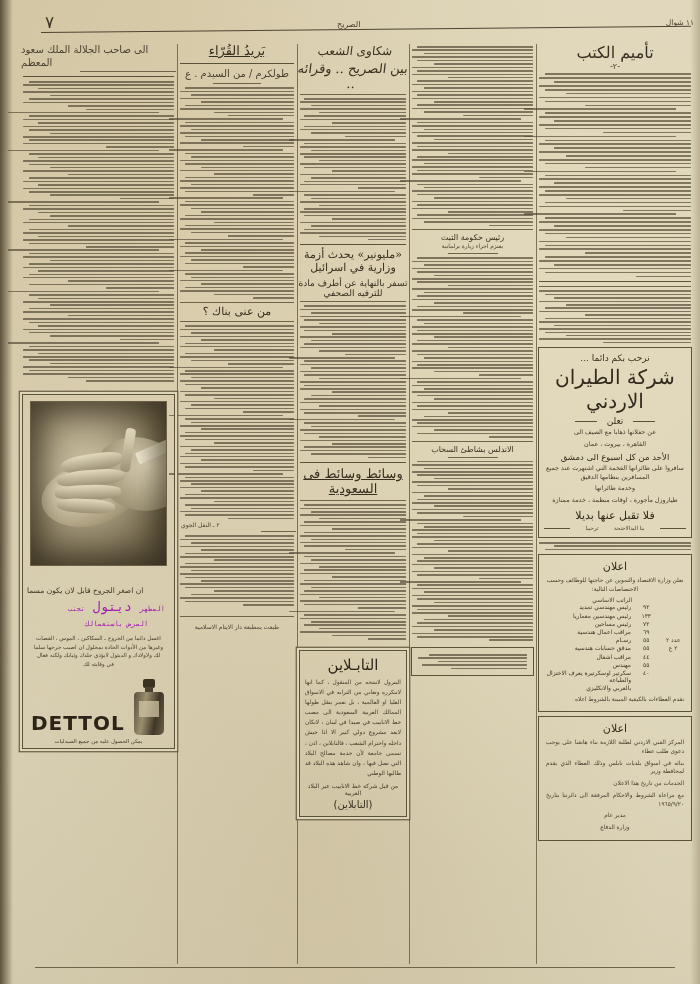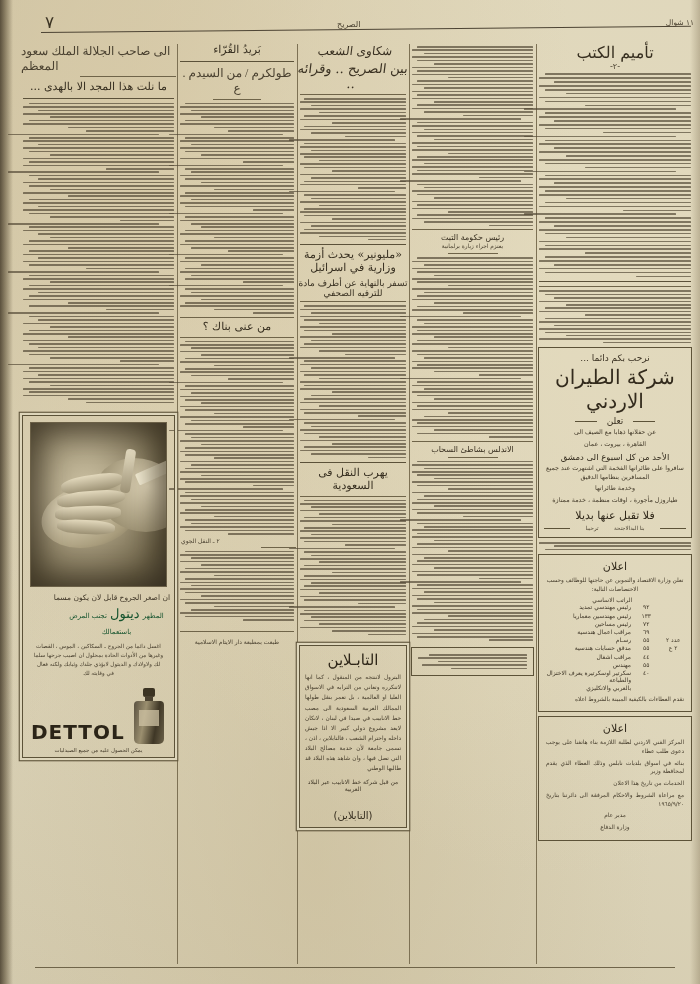--- a/index.html
+++ b/index.html
@@ -67,24 +67,24 @@
   .vrule{position:absolute;top:0;width:0;height:920px;border-left:.8px solid #7d7154;}
   .v1{right:156px;}.v2{right:283px;}.v3{right:395px;}.v4{right:515px;}
 
   
   .hl{
     font-family:"DejaVu Serif","Liberation Serif",serif;
     color:#372f20;text-align:center;line-height:1.15;
     letter-spacing:.2px;
   }
   .hl-xl{font-size:16px;}
-  .hl-lg{font-size:11px;}
+  .hl-lg{font-size:13px;text-decoration:underline;}
   .hl-md{font-size:11px;}
   .hl-sm{font-size:9px;}
-  .kicker{font-size:12px;color:#4b4231;text-align:center;line-height:1.25;font-family:Liberation Serif, serif;}
+  .kicker{font-size:10px;color:#4b4231;text-align:center;line-height:1.25;}
   .dash{text-align:center;font-size:8px;color:#4b4231;}
 
   .hrule{border:0;border-top:.8px solid #6f6449;margin:3px 2px;}
   .hrule2{border:0;border-top:1.4px solid #5b5139;margin:4px 2px;}
   .hshort{border:0;border-top:1px solid #6f6449;margin:3px auto;width:40%;}
 
   
   .body{
     margin:2px 2px 0 2px;
     direction:rtl;
@@ -156,37 +156,37 @@
   .h2{left:64px;top:36px;width:90px;height:72px;background:radial-gradient(ellipse at 55% 35%,#ded3b6,#9e9375 72%,#6f6650);transform:rotate(18deg);}
   .finger{position:absolute;border-radius:40%;background:linear-gradient(180deg,#e3d9bd,#9b9073);}
   .f1{left:30px;top:52px;width:62px;height:17px;transform:rotate(-9deg);}
   .f2{left:26px;top:68px;width:68px;height:16px;transform:rotate(-5deg);}
   .f3{left:24px;top:83px;width:66px;height:15px;transform:rotate(-2deg);}
   .f4{left:26px;top:97px;width:58px;height:14px;transform:rotate(3deg);}
   .blade{position:absolute;left:104px;top:40px;width:54px;height:12px;background:linear-gradient(90deg,#f1ead2,#b9ad8c);transform:rotate(-24deg);border-radius:2px 7px 7px 2px;}
   .blade2{position:absolute;left:92px;top:26px;width:10px;height:44px;background:linear-gradient(180deg,#e8dfc4,#9e9377);transform:rotate(9deg);border-radius:4px;}
   .vig{position:absolute;inset:0;box-shadow:inset 0 0 26px 10px rgba(40,33,20,.55);}
 
-  .det-l1{font-size:7.5px;text-align:right;color:#3d3425;margin-top:6px;}
-  .det-l2{font-size:13px;text-align:center;color:#14532d;margin-top:4px;font-family:Liberation Serif, serif;margin-left:36px;}
+  .det-l1{font-size:7.5px;text-align:left;color:#3d3425;margin-top:20px;}
+  .det-l2{font-size:13px;text-align:center;color:#a21caf;margin-top:4px;font-family:Liberation Mono, monospace;margin-left:36px;}
   .det-l2 small{font-size:7px;}
   .det-body{font-size:5.6px;text-align:center;color:#463d2c;line-height:1.6;margin:4px 6px 0;}
   .det-brandrow{display:flex;align-items:flex-end;justify-content:space-between;margin-top:10px;padding:0 4px;}
   .det-brand{font-family:"DejaVu Sans","Liberation Sans",sans-serif;font-weight:bold;font-size:20px;letter-spacing:1px;color:#2b2417;direction:ltr;}
   .bottle{width:34px;height:56px;position:relative;}
   .bottle .cap{position:absolute;left:11px;top:0;width:12px;height:9px;background:#3b3322;border-radius:2px;}
   .bottle .neck{position:absolute;left:13px;top:8px;width:8px;height:6px;background:#4a4130;}
   .bottle .bod{position:absolute;left:2px;top:13px;width:30px;height:43px;background:linear-gradient(100deg,#5a5140 0%,#9b8f6f 35%,#3f3726 70%,#6b6149 100%);border-radius:4px 4px 5px 5px;}
   .bottle .lbl{position:absolute;left:7px;top:22px;width:20px;height:16px;background:#cfc3a4;opacity:.75;}
   .det-foot{font-size:5.4px;text-align:center;color:#463d2c;margin-top:3px;}
 
   
   .tab-title{font-size:15px;text-align:center;color:#2f2719;font-family:"DejaVu Serif","Liberation Serif",serif;margin-bottom:3px;}
   .tab-body{font-size:5.8px;color:#443b2a;line-height:1.75;text-align:justify;}
-  .tab-sign{font-size:10px;text-align:center;color:#332b1d;margin-top:18px;}
+  .tab-sign{font-size:10px;text-align:center;color:#332b1d;margin-top:3px;}
   .tab-by{font-size:6px;text-align:center;color:#443b2a;margin-top:4px;}
 
   .imprint{font-size:6px;text-align:center;color:#4b4231;margin-top:6px;}
   .bottomline{position:absolute;left:22px;bottom:16px;width:640px;border-top:1px solid #6f6449;}
 
   .smallhead{font-size:8px;text-align:center;color:#3a3122;font-family:"DejaVu Serif","Liberation Serif",serif;}
   .caption{font-size:5.8px;text-align:center;color:#4b4231;line-height:1.4;}
   .byline{font-size:6px;text-align:left;color:#4b4231;margin:2px 3px;}
 </style>
 </head>
@@ -681,21 +681,21 @@
             <div class="ln s82"></div>
           <div class="ln s100"></div>
             <div class="ln s70"></div>
             <div class="ln s96"></div>
           <div class="ln s100"></div>
             <div class="ln s90"></div>
             <div class="ln s36"></div>
         </div>
 
         <hr class="hrule2">
-        <div class="hl hl-lg">يهرب النقل فى السعودية</div>
+        <div class="hl hl-lg">وسائط وسائط فى السعودية</div>
         <hr class="hrule">
 
         <div class="body tight">
           <div class="ln s96"></div>
             <div class="ln s100"></div>
             <div class="ln s90"></div>
           <div class="ln s100"></div>
             <div class="ln s82"></div>
             <div class="ln s96"></div>
           <div class="ln s100"></div>
@@ -904,21 +904,20 @@
             <div class="ln s45"></div>
         </div>
 
         <hr class="hrule" style="margin-top:10px">
         <div class="imprint">طبعت بمطبعة دار الايتام الاسلامية</div>
       </div>
 
       <div class="col c5">
         <div class="kicker" style="text-align:left">الى صاحب الجلالة الملك سعود المعظم</div>
         <hr class="hrule" style="margin:2px 0 4px 0;width:62%;margin-left:auto">
-        <div class="hl hl-lg">ما نلت هذا المجد الا بالهدى ...</div>
         <hr class="hrule2">
 
         <div class="body tight">
           <div class="ln s96"></div>
             <div class="ln s100"></div>
             <div class="ln s90"></div>
           <div class="ln s100"></div>
             <div class="ln s82"></div>
             <div class="ln s96"></div>
           <div class="ln s100"></div>

